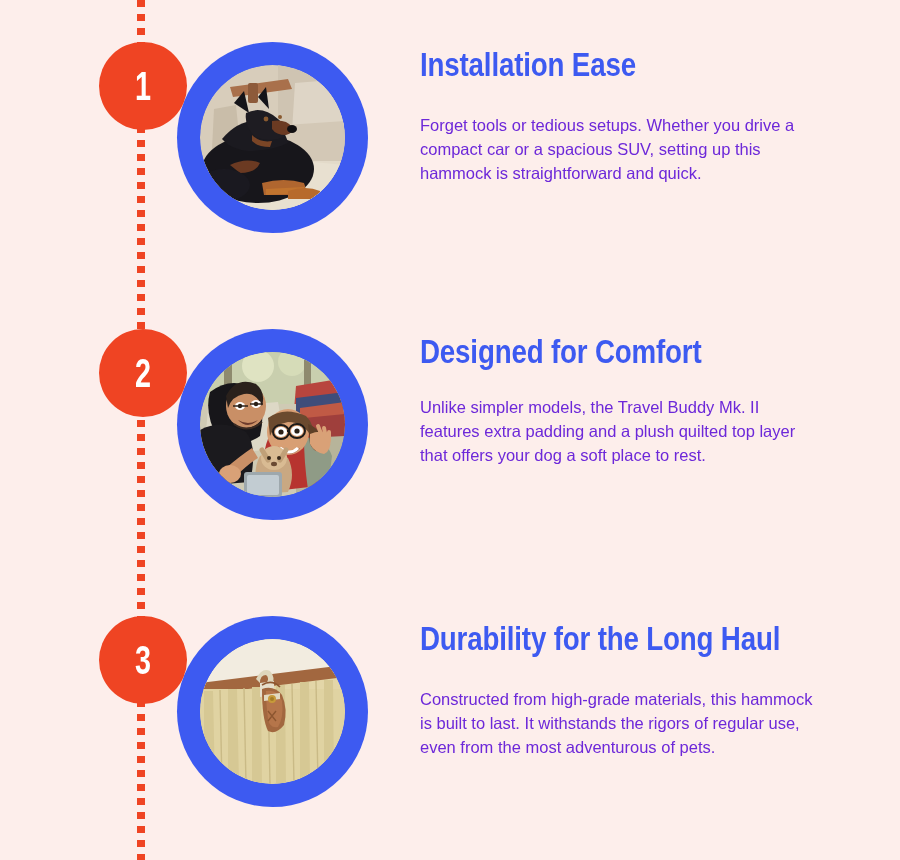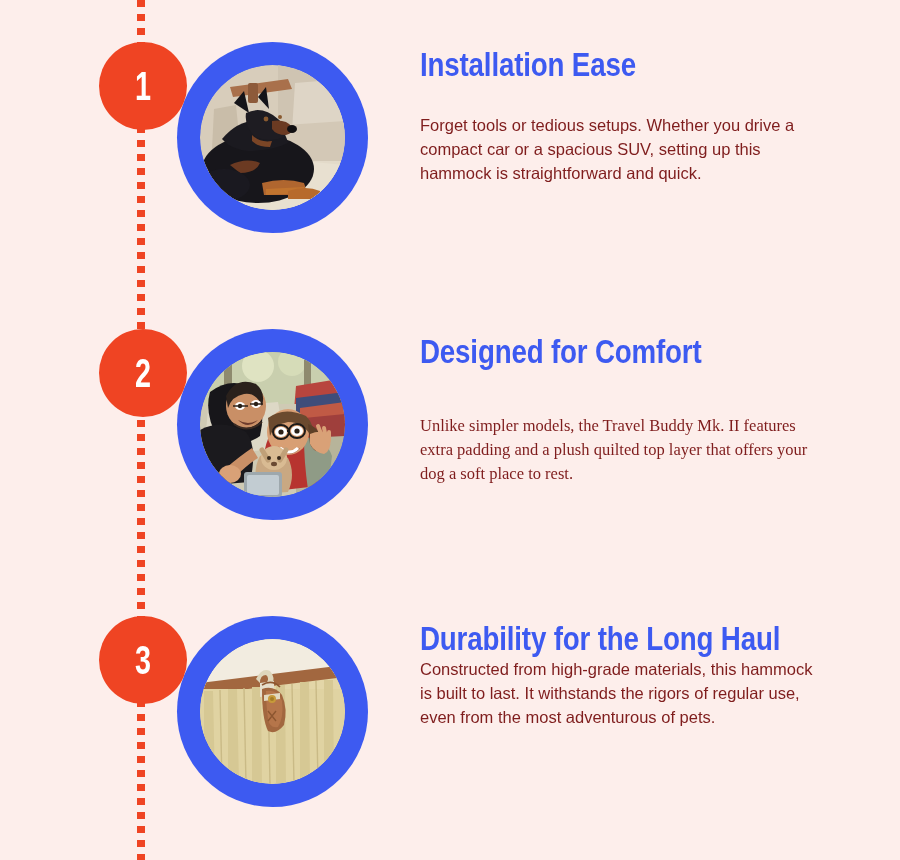--- a/index.html
+++ b/index.html
@@ -120,35 +120,35 @@
     font-size: 33px;
     font-weight: 700;
     line-height: 1.05;
     letter-spacing: -0.2px;
     transform: scaleX(0.84);
     transform-origin: left center;
     white-space: nowrap;
   }
 
   .step-body {
-    color: #7f1d1d;
+    color: #6d28d9;
     font-family: "Liberation Sans", sans-serif;
     font-size: 16.5px;
     font-weight: 400;
     line-height: 24px;
     width: 395px;
   }
 
   .step-1 .step-title { margin-top: 18px; }
   .step-2 .step-title { margin-top: 18px; }
   .step-3 .step-title { margin-top: 18px; }
 
   .step-1 .step-body { margin-top: 30px; }
-  .step-2 .step-body { margin-top: 44px; font-family: Liberation Serif, serif; }
-  .step-3 .step-body { }
+  .step-2 .step-body { margin-top: 25px; }
+  .step-3 .step-body { margin-top: 30px; }
 </style>
 </head>
 <body>
 
 <div class="timeline-line"></div>
 
 <div class="steps">
 
   <div class="step step-1">
 

